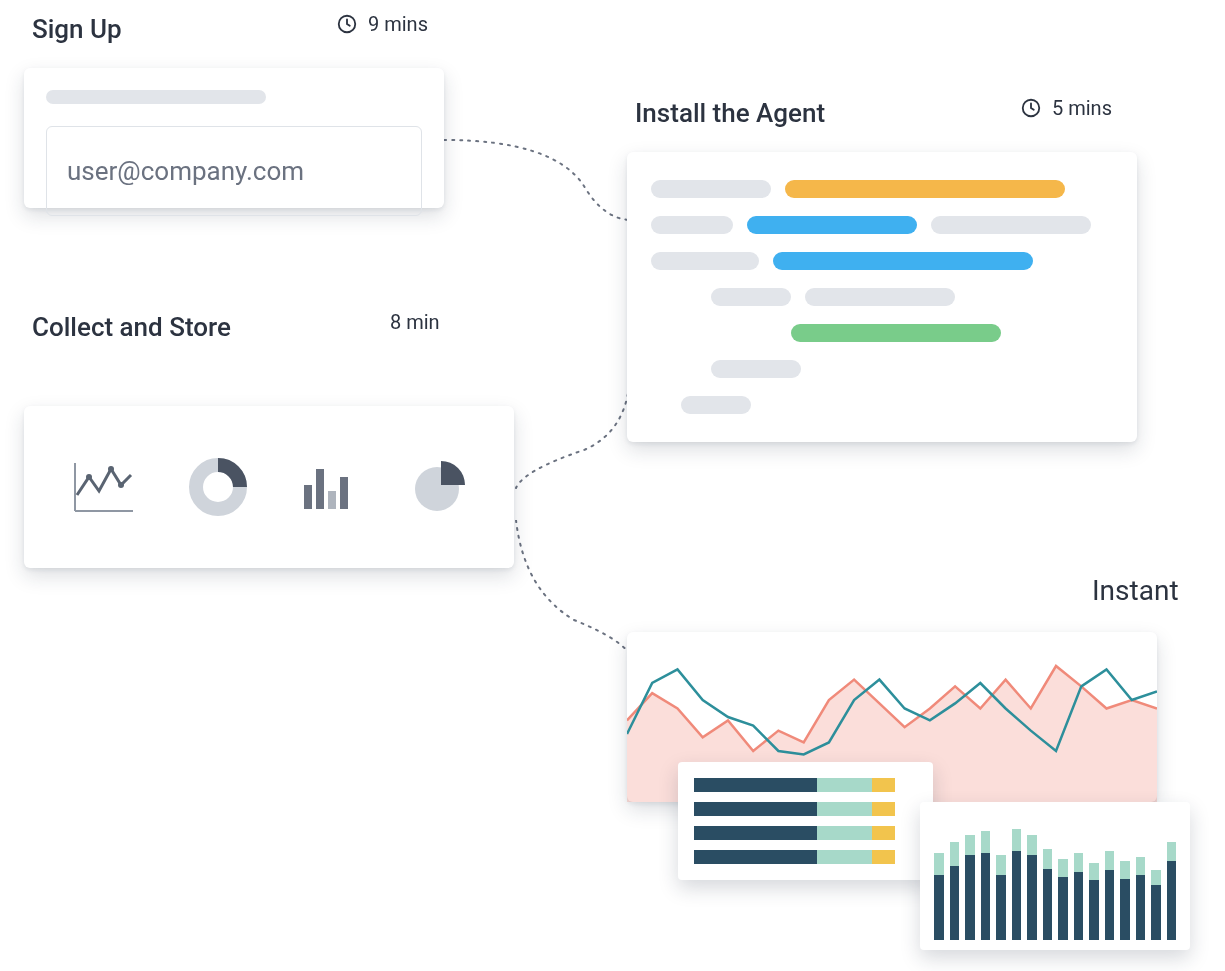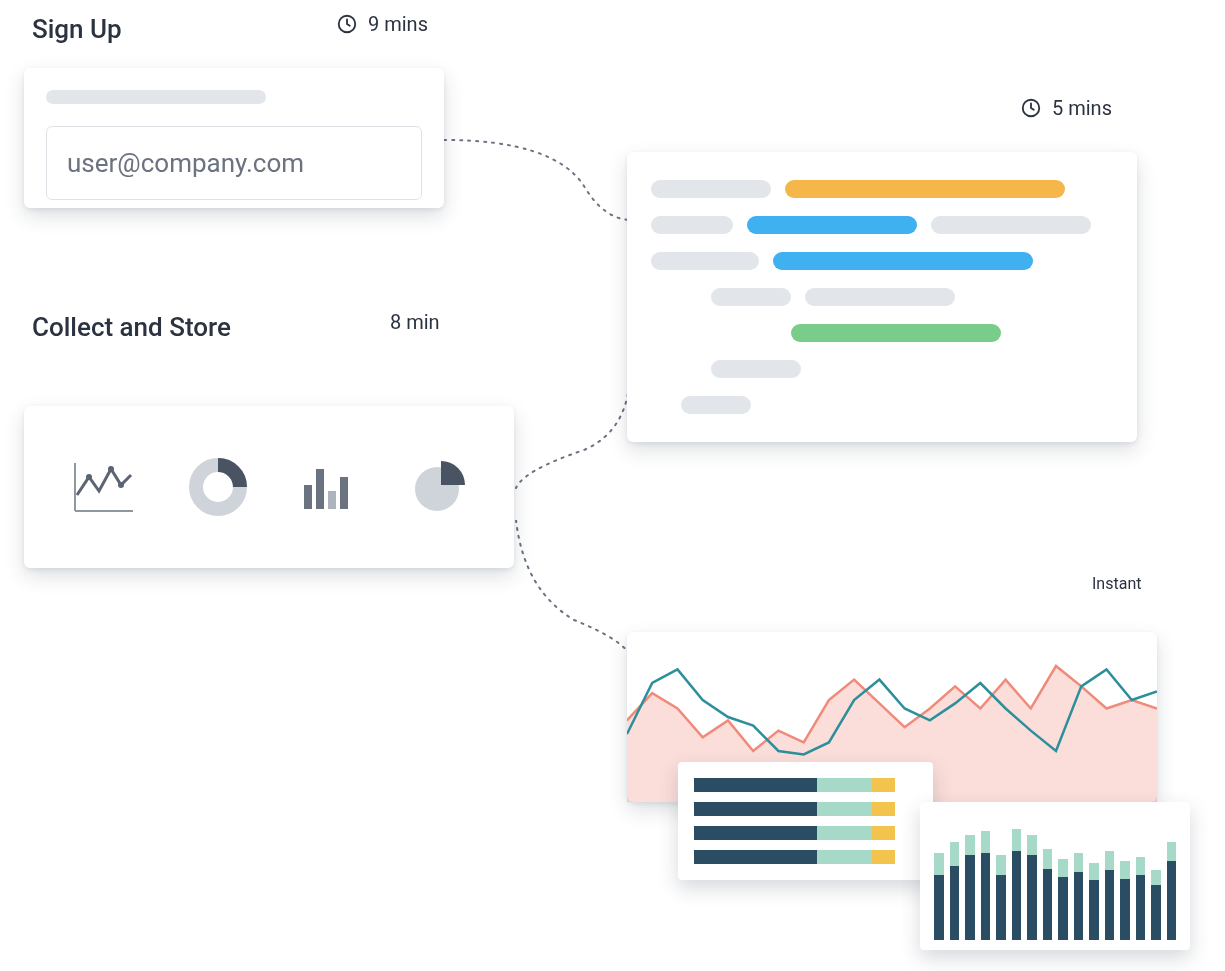--- a/index.html
+++ b/index.html
@@ -6,38 +6,38 @@
   .stage{position:relative;width:1225px;height:822px;}
   .step-title{font-size:26px;font-weight:500;color:#2c3340;line-height:1.35;}
   .time-label{font-size:20px;color:#2c3340;display:flex;align-items:center;gap:10px;}
   .card{background:#fff;border-radius:6px;box-shadow:0 8px 20px rgba(30,40,60,.15),0 2px 4px rgba(30,40,60,.08);}
 
   
   .s1-title{position:absolute;left:32px;top:12px;}
   .s1-time{position:absolute;left:336px;top:12px;}
   .s1-card{position:absolute;left:24px;top:68px;width:420px;height:140px;padding:22px 22px;box-sizing:border-box;}
   .s1-skel{height:14px;width:220px;border-radius:7px;background:#e2e5ea;margin-bottom:22px;}
-  .s1-input{height:56px;border:1px solid #dfe3e8;border-radius:6px;display:flex;align-items:center;padding:8px 20px;font-size:26px;color:#6b7280;}
+  .s1-input{height:56px;border:1px solid #dfe3e8;border-radius:6px;display:flex;align-items:center;padding:16px 20px;font-size:26px;color:#6b7280;}
 
   
   .s2-title{position:absolute;left:635px;top:96px;}
   .s2-time{position:absolute;left:1020px;top:96px;}
   .s2-card{position:absolute;left:627px;top:152px;width:510px;height:290px;padding:28px 24px;box-sizing:border-box;}
   .s2-row{display:flex;gap:14px;margin-bottom:18px;}
   .bar{height:18px;border-radius:9px;}
   .g{background:#e2e5ea;} .b{background:#3fb0f0;} .o{background:#f5b74a;} .gr{background:#79cc8a;}
 
   
   .s3-title{position:absolute;left:32px;top:310px;width:420px;}
   .s3-time{position:absolute;left:390px;top:310px;font-size:20px;color:#2c3340;}
   .s3-card{position:absolute;left:24px;top:406px;width:490px;height:162px;display:flex;align-items:center;justify-content:space-around;padding:0 20px;box-sizing:border-box;}
 
   
   .s4-title{position:absolute;left:635px;top:538px;}
-  .s4-time{position:absolute;left:1092px;top:574px;font-size:16px;color:#2c3340;}
+  .s4-time{position:absolute;left:1092px;top:574px;font-size:28px;color:#2c3340;}
   .s4-card{position:absolute;left:627px;top:632px;width:530px;height:170px;}
   .s4-bars-card{position:absolute;left:678px;top:762px;width:255px;height:118px;background:#fff;border-radius:4px;box-shadow:0 8px 20px rgba(30,40,60,.18);padding:16px 16px;box-sizing:border-box;}
   .stack{height:14px;display:flex;margin-bottom:10px;}
   .stack div{height:100%;}
   .s4-col-card{position:absolute;left:920px;top:802px;width:270px;height:148px;background:#fff;border-radius:4px;box-shadow:0 8px 20px rgba(30,40,60,.18);padding:12px 14px 10px;box-sizing:border-box;display:flex;align-items:flex-end;gap:6px;}
   .col{width:12px;display:flex;flex-direction:column;justify-content:flex-end;}
 
   svg.connector{position:absolute;pointer-events:none;}
 </style>
 </head>
@@ -63,20 +63,21 @@
       </svg>
     <span>9 mins</span>
   </div>
   <div class="card s1-card">
     <div class="s1-skel"></div>
     <div class="s1-input">
       <span>user@company.com</span>
     </div>
   </div>
 
+  <div class="step-title s2-title">Install the Agent</div>
   <div class="time-label s2-time">
     <svg width="22" height="22" viewBox="0 0 24 24">
         <circle cx="12" cy="12" r="9" fill="none" stroke="#2c3340" stroke-width="2"></circle>
         <path d="M12 7v5l3 2" fill="none" stroke="#2c3340" stroke-width="2" stroke-linecap="round"></path>
       </svg>
     <span>5 mins</span>
   </div>
   <div class="card s2-card" id="install-card">
       <div class="s2-row">
         <div class="bar g" style="width: 120px;"></div>

